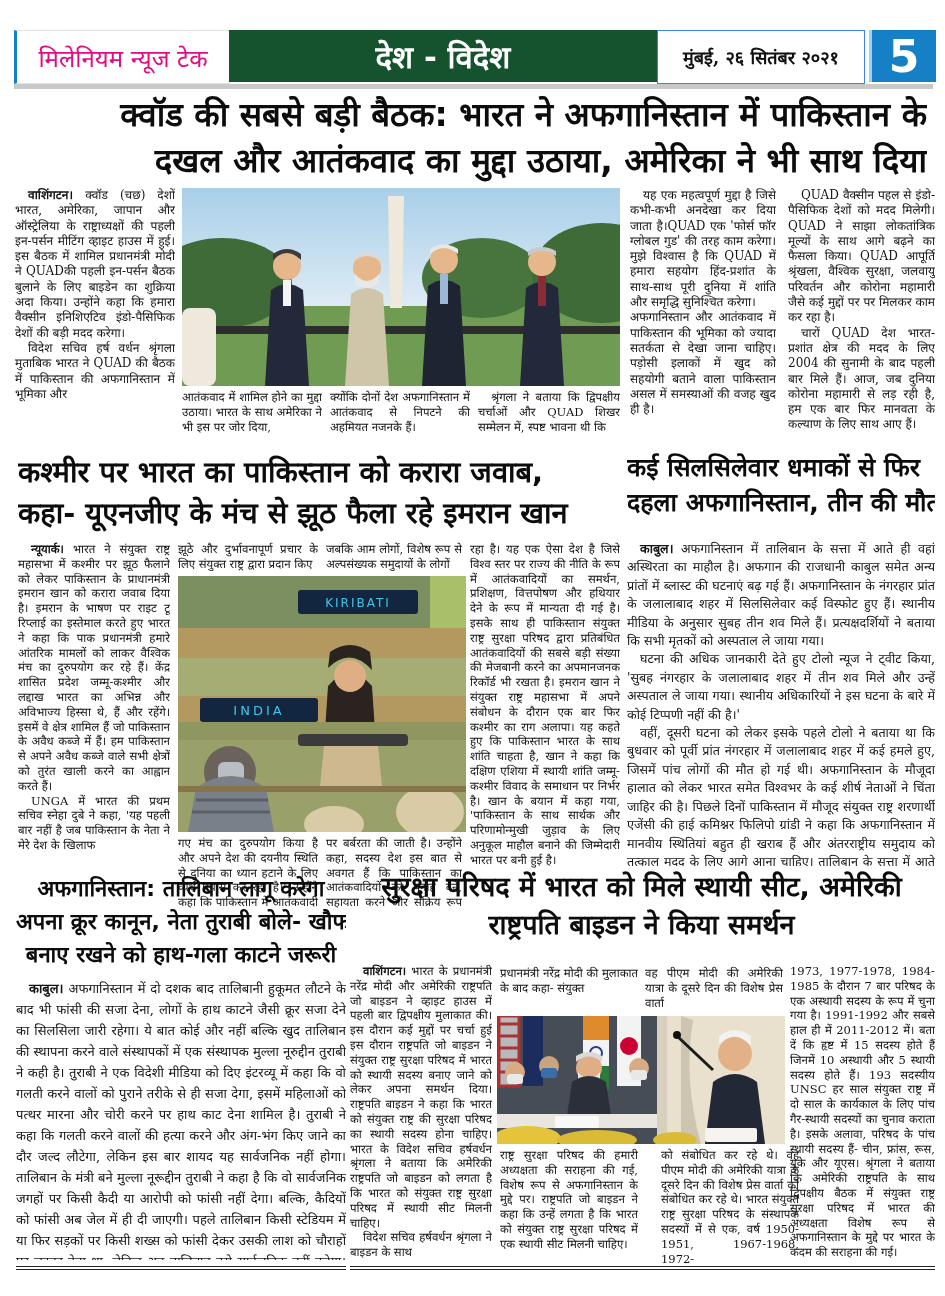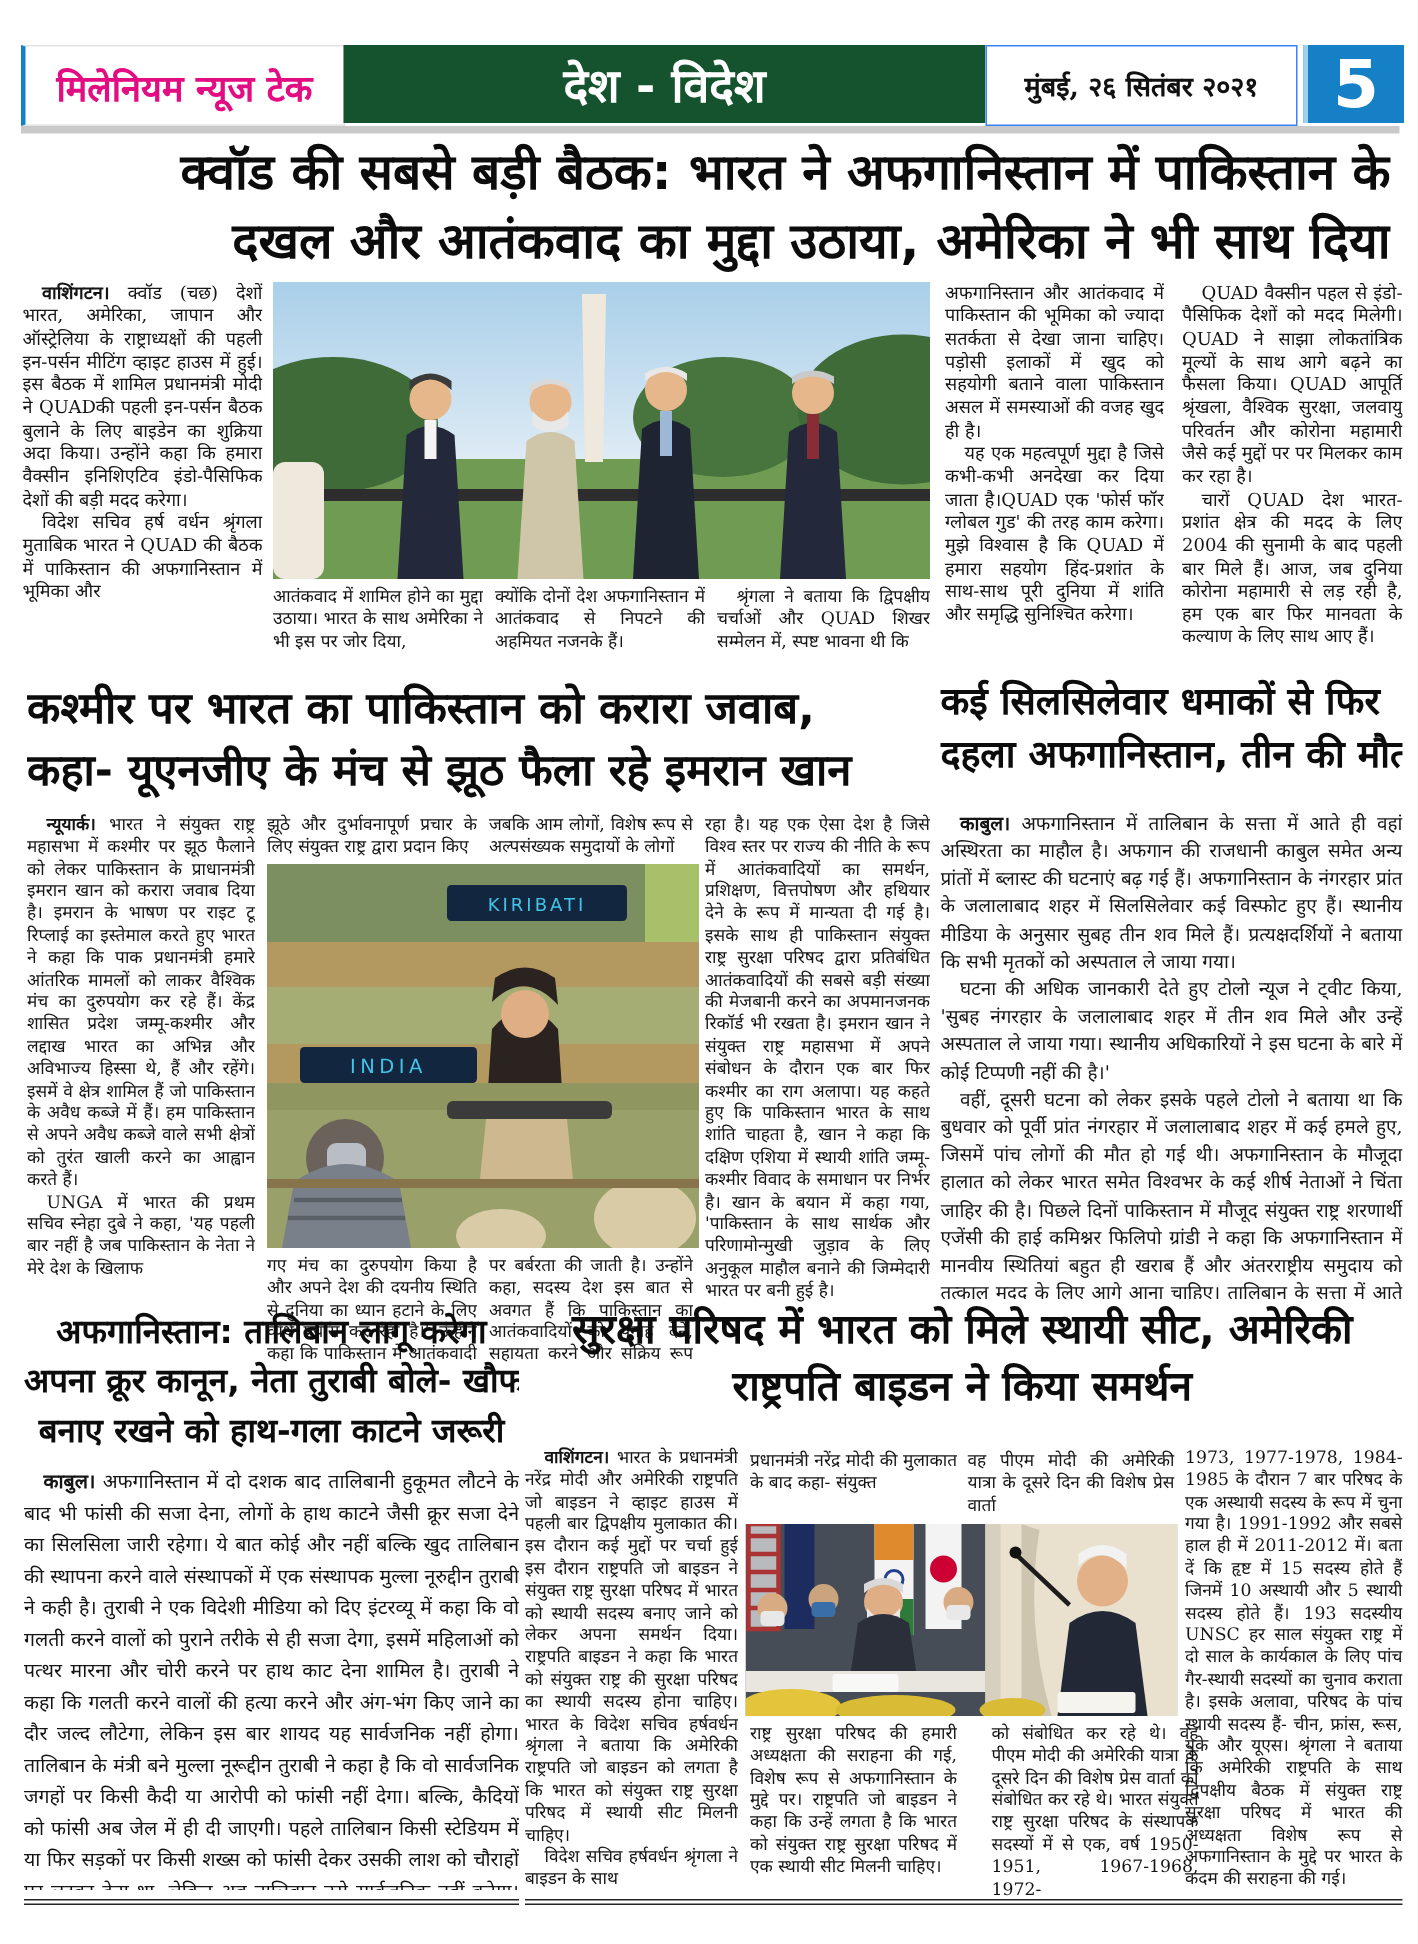--- a/index.html
+++ b/index.html
@@ -2,21 +2,21 @@
 <html><head>
 <meta charset="utf-8">
 <style>
   html,body{margin:0;padding:0;background:#f2f2f2;}
   .page{position:relative;width:945px;height:1296px;background:#ffffff;overflow:hidden;
         font-family:"DejaVu Serif","Liberation Serif",serif;color:#141414;}
   .abs{position:absolute;}
   
   .hdr-masthead{left:14px;top:30px;width:212px;height:52px;background:#fff;
       border:1px solid #e2e2e2;border-left:3px solid #1580c6;display:flex;align-items:center;justify-content:center;
-      font-family:"DejaVu Sans","Liberation Sans",sans-serif;font-weight:bold;font-size:24px;color:#e20d83;}
+      font-family:"DejaVu Sans","Liberation Sans",sans-serif;font-weight:normal;font-size:24px;color:#e20d83;}
   .hdr-band{left:229px;top:30px;width:428px;height:52px;background:#14532d;display:flex;align-items:center;justify-content:center;
       font-family:"DejaVu Sans","Liberation Sans",sans-serif;font-weight:bold;font-size:31px;color:#ffffff;}
   .hdr-date{left:657px;top:30px;width:206px;height:52px;background:#fff;border:1px solid #3b82f6;
       display:flex;align-items:center;justify-content:center;font-weight:bold;font-size:18px;color:#111;}
   .hdr-pageno{left:869px;top:30px;width:64px;height:52px;background:#1580c6;border-left:3px solid #9fd0ec;
       display:flex;align-items:center;justify-content:center;
       font-family:"DejaVu Sans","Liberation Sans",sans-serif;font-weight:bold;font-size:44px;color:#ffffff;}
   .hdr-shadow{left:14px;top:84px;width:919px;height:5px;background:#c9c9c9;}
   
   .hl{font-family:"DejaVu Sans","Liberation Sans",sans-serif;font-weight:bold;color:#0c0c0c;}
@@ -109,22 +109,22 @@
     <p style="text-indent:0">आतंकवाद में शामिल होने का मुद्दा उठाया। भारत के साथ अमेरिका ने भी इस पर जोर दिया,</p>
   </div>
   <div class="abs col fs11" style="left:330px;top:390px;width:140px;height:58px;">
     <p style="text-indent:0">क्योंकि दोनों देश अफगानिस्तान में आतंकवाद से निपटने की अहमियत नजनके हैं।</p>
   </div>
   <div class="abs col fs11" style="left:478px;top:390px;width:142px;height:58px;">
     <p style="text-indent:13px">श्रृंगला ने बताया कि द्विपक्षीय चर्चाओं और QUAD शिखर सम्मेलन में, स्पष्ट भावना थी कि</p>
   </div>
 
   <div class="abs col fs12" style="left:630px;top:188px;width:146px;height:260px;">
+    <p>यह एक महत्वपूर्ण मुद्दा है जिसे कभी-कभी अनदेखा कर दिया जाता है।QUAD एक 'फोर्स फॉर ग्लोबल गुड' की तरह काम करेगा। मुझे विश्वास है कि QUAD में हमारा सहयोग हिंद-प्रशांत के साथ-साथ पूरी दुनिया में शांति और समृद्धि सुनिश्चित करेगा।</p>
     <p style="text-indent:0">अफगानिस्तान और आतंकवाद में पाकिस्तान की भूमिका को ज्यादा सतर्कता से देखा जाना चाहिए। पड़ोसी इलाकों में खुद को सहयोगी बताने वाला पाकिस्तान असल में समस्याओं की वजह खुद ही है।</p>
-    <p>यह एक महत्वपूर्ण मुद्दा है जिसे कभी-कभी अनदेखा कर दिया जाता है।QUAD एक 'फोर्स फॉर ग्लोबल गुड' की तरह काम करेगा। मुझे विश्वास है कि QUAD में हमारा सहयोग हिंद-प्रशांत के साथ-साथ पूरी दुनिया में शांति और समृद्धि सुनिश्चित करेगा।</p>
   </div>
   <div class="abs col fs12" style="left:788px;top:188px;width:147px;height:260px;">
     <p>QUAD वैक्सीन पहल से इंडो-पैसिफिक देशों को मदद मिलेगी। QUAD ने साझा लोकतांत्रिक मूल्यों के साथ आगे बढ़ने का फैसला किया। QUAD आपूर्ति श्रृंखला, वैश्विक सुरक्षा, जलवायु परिवर्तन और कोरोना महामारी जैसे कई मुद्दों पर पर मिलकर काम कर रहा है।</p>
     <p>चारों QUAD देश भारत-प्रशांत क्षेत्र की मदद के लिए 2004 की सुनामी के बाद पहली बार मिले हैं। आज, जब दुनिया कोरोना महामारी से लड़ रही है, हम एक बार फिर मानवता के कल्याण के लिए साथ आए हैं।</p>
   </div>
 
   <div class="abs hl k-hl">
     <div class="hl-line">कश्मीर पर भारत का पाकिस्तान को करारा जवाब,</div>
     <div class="hl-line">कहा- यूएनजीए के मंच से झूठ फैला रहे इमरान खान</div>
   </div>

